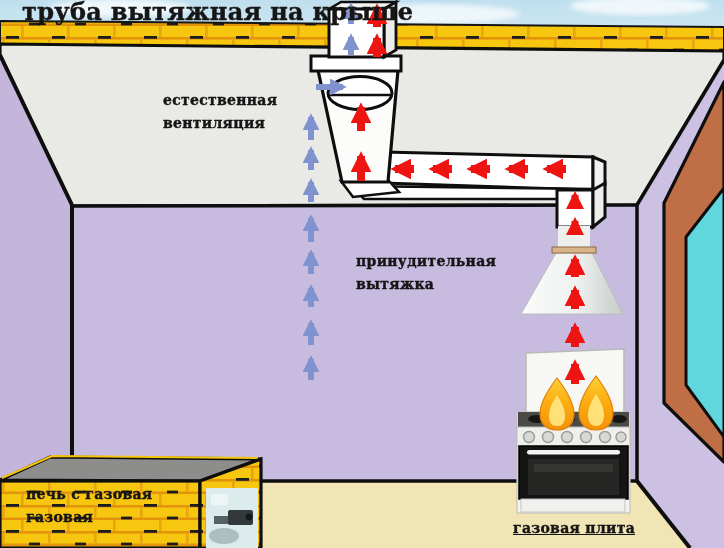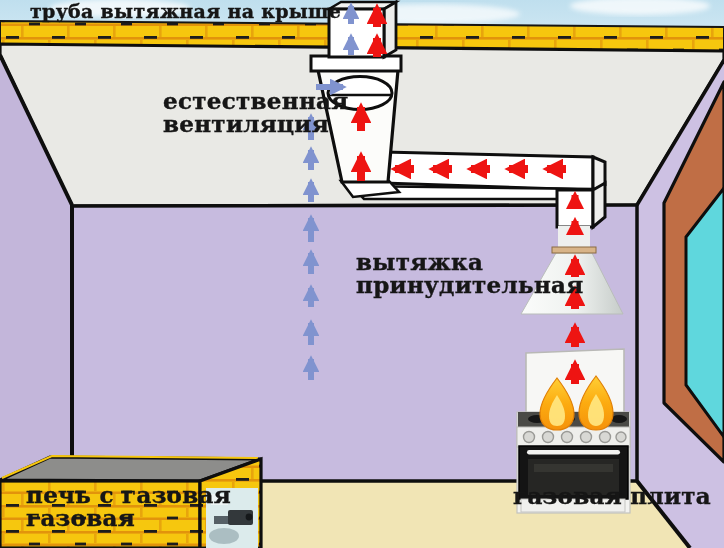--- a/index.html
+++ b/index.html
@@ -4,28 +4,28 @@
 <style>
   html,body{margin:0;padding:0;background:#888;}
   .scene{
     position:relative;width:724px;height:548px;overflow:hidden;
     background:#c6e3f0;
     font-family:"DejaVu Serif","Liberation Serif",serif;
   }
   .scene svg{position:absolute;left:0;top:0;}
   .label{
     position:absolute;color:#161616;font-weight:bold;
-    font-size:23px;line-height:23px;white-space:nowrap;letter-spacing:.3px;
+    font-size:14px;line-height:23px;white-space:nowrap;letter-spacing:.3px;
     -webkit-text-stroke:.4px #161616;
   }
-  .label-roof{left:30px;top:0px;font-size:19px;}
+  .label-roof{left:22px;top:0px;font-size:24px;}
   .label-natvent{left:163px;top:89px;}
   .label-forced{left:356px;top:250px;}
   .label-furnace{left:26px;top:483px;}
-  .label-stove{left:513px;top:484px;}
+  .label-stove{left:513px;top:517px;text-decoration:underline;}
   .red-arrow{stroke:var(--flow-red,#ee1412);fill:none;}
   .blue-arrow{stroke:var(--flow-blue,#8093cf);fill:none;}
   .red-head{fill:var(--flow-red,#ee1412);}
   .blue-head{fill:var(--flow-blue,#8093cf);}
 </style>
 </head>
 <body>
 
 <div class="scene">
   <svg width="724" height="548" viewBox="0 0 724 548">
@@ -207,22 +207,22 @@
   </svg>
 
   <div class="label label-roof">труба вытяжная на крыше</div>
 
   <div class="label label-natvent">
     <div>естественная</div>
     <div>вентиляция</div>
   </div>
 
   <div class="label label-forced">
+    <div>принудительная</div>
     <div>вытяжка</div>
-    <div>принудительная</div>
   </div>
 
   <div class="label label-furnace">
     <div>печь с газовая</div>
     <div>газовая</div>
   </div>
 
   <div class="label label-stove">газовая плита</div>
 </div>
 

